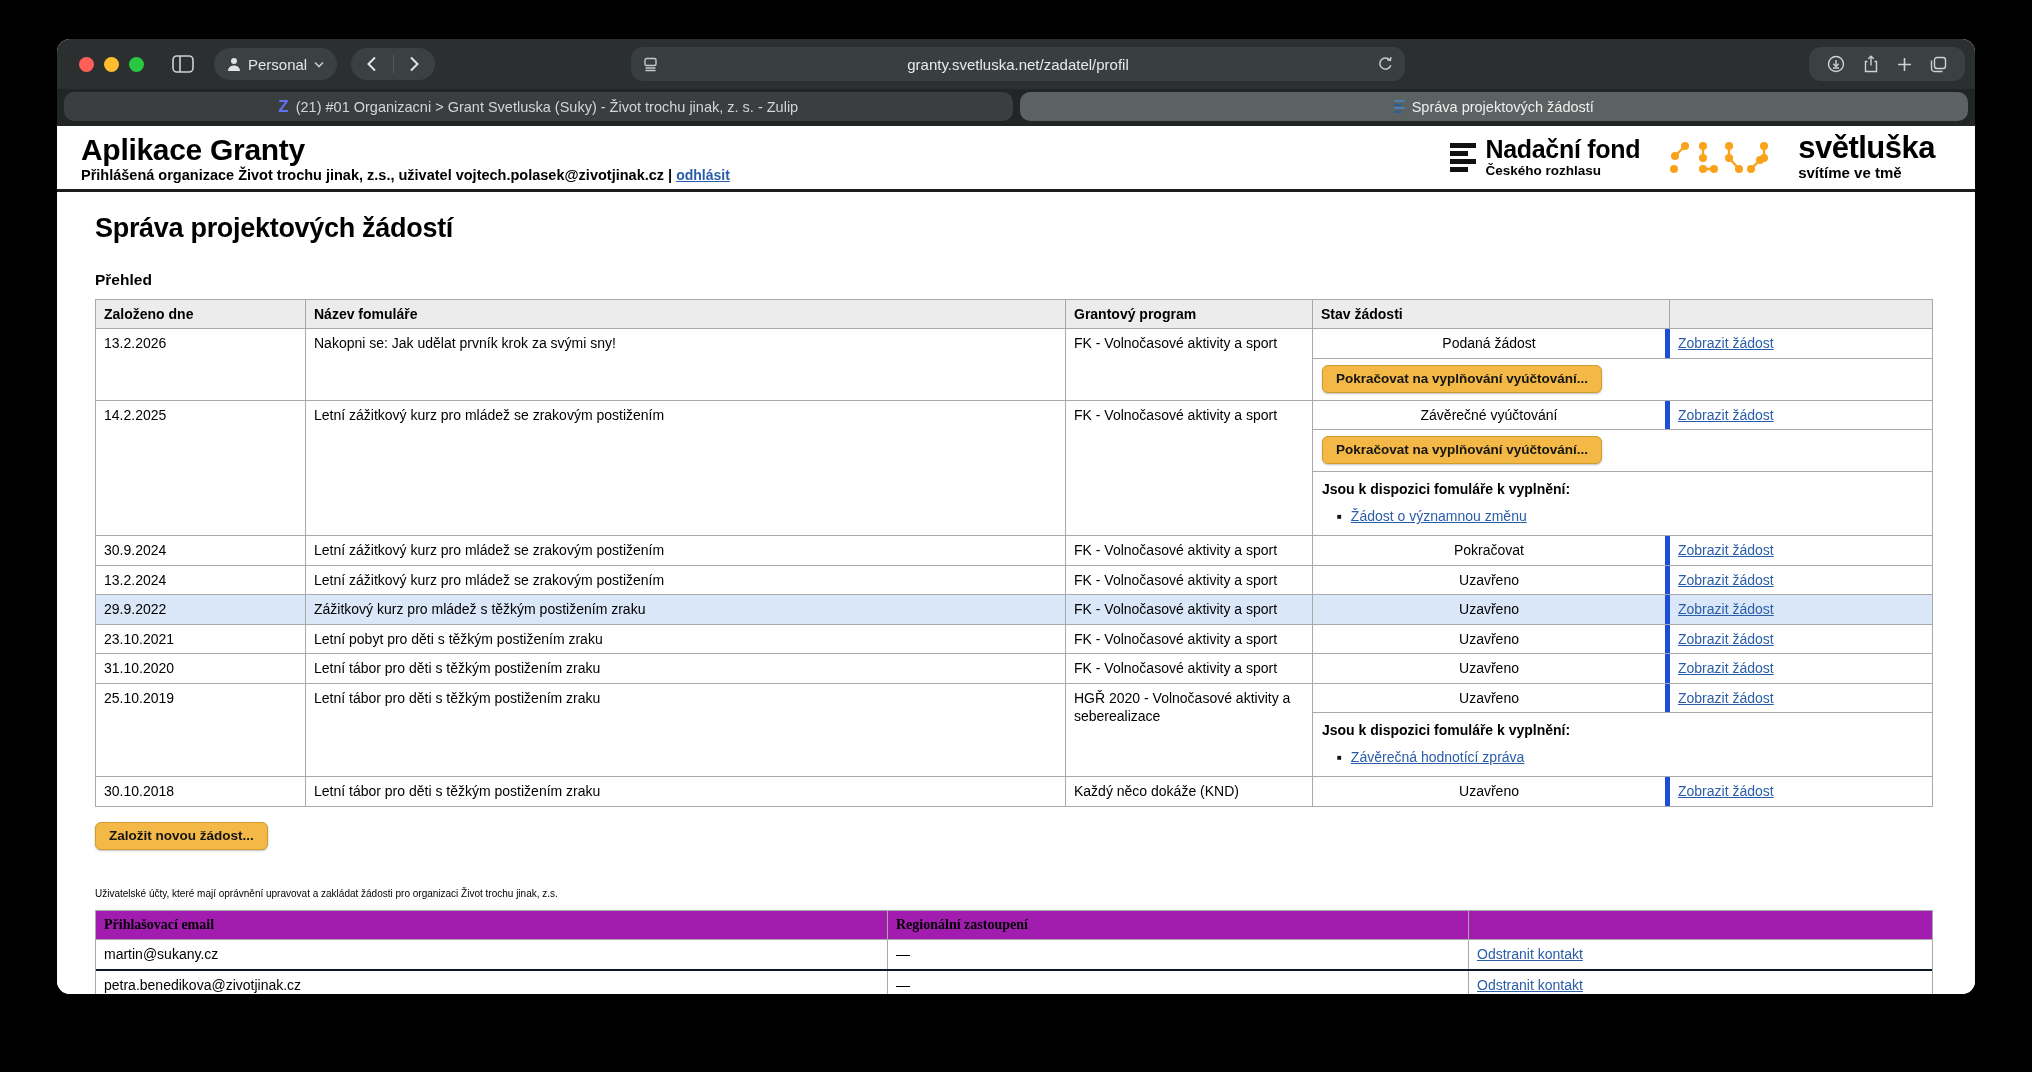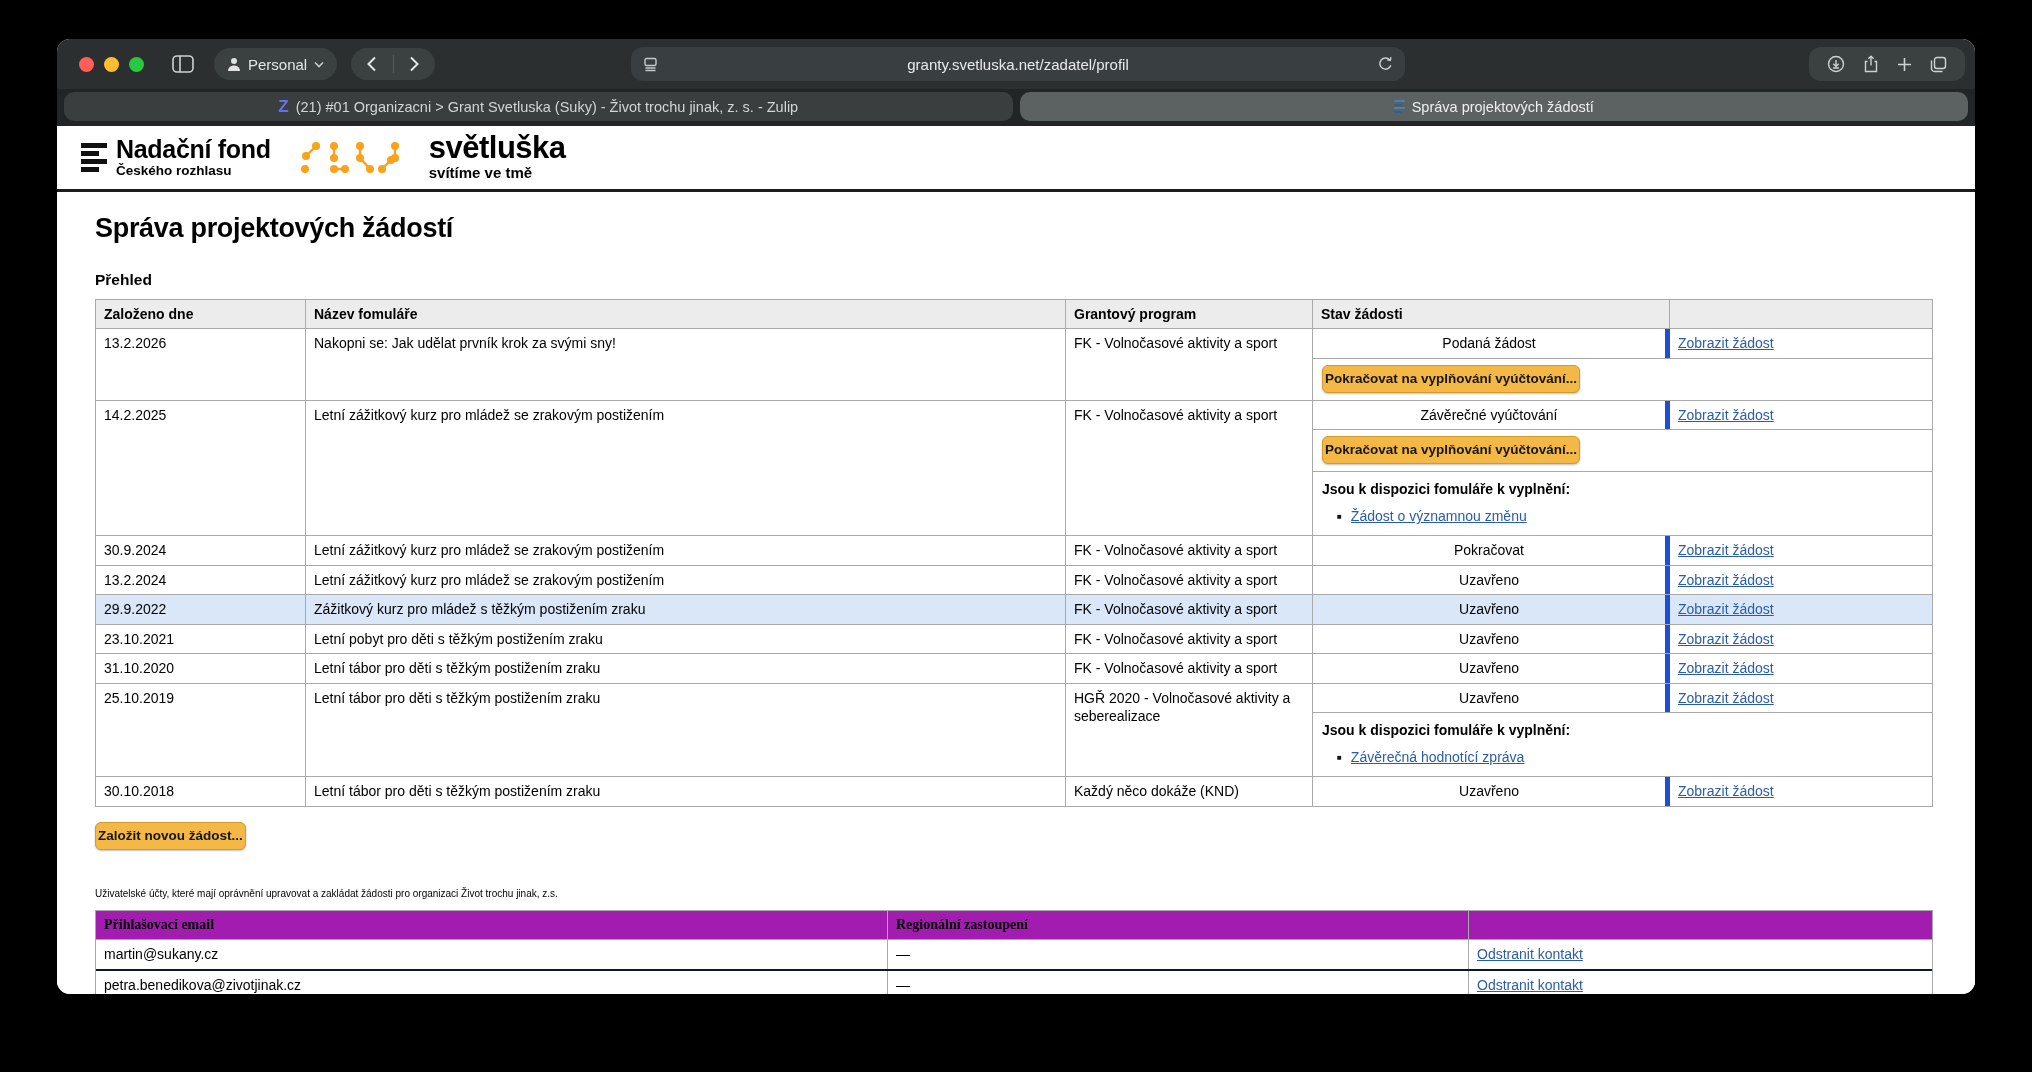--- a/index.html
+++ b/index.html
@@ -75,21 +75,21 @@
   .t-head .cell { border-bottom:1px solid #a9a9a9; }
   .cell { padding:5px 8px; border-right:1px solid #a9a9a9; line-height:1.32; }
   .cell:last-child { border-right:none; }
   .app-row { display:grid; grid-template-columns:210px 760px 247px 1fr; }
   .app-row + .app-row { border-top:1px solid #a9a9a9; }
   .status-region { display:flex; flex-direction:column; }
   .status-line { display:grid; grid-template-columns:357px 1fr; flex:0 0 auto; }
   .status-line .cell:first-child { border-right:5px solid #1d4ed8;text-align:center; }
   .subrow { border-top:1px solid #a9a9a9; padding:6px 9px 7px; }
   .continue-btn, .new-btn { background:var(--accent,#f3b845); border:1px solid #d09c2e;
-      border-radius:6px; padding:5px 2px 6px; font-weight:bold; font-size:13.5px;
+      border-radius:6px; padding:5px 13px 6px; font-weight:bold; font-size:13.5px;
       font-family:"Liberation Sans",sans-serif; color:#151515; cursor:pointer;
       box-shadow:0 1px 2px rgba(0,0,0,.25); }
   .forms-heading { font-weight:bold; padding:3px 0 2px; }
   .forms-list { list-style:none; margin:9px 0 4px 15px; }
   .forms-list li::before { content:"■"; font-size:8px; vertical-align:2px; margin-right:9px; color:#111; }
   .app-row.hl .cell, .app-row.hl .status-region { background:var(--highlight,#d9e7f8); }
 
   .new-btn { margin-top:15px; }
 
   .users-heading { font-size:10px; font-weight:normal; margin-top:38px; }
@@ -209,20 +209,27 @@
           <i></i>
           <i></i>
         </span>
       <span>Správa projektových žádostí</span>
     </div>
   </div>
 
   <div class="content">
 
     <div class="app-header">
+      <div class="app-title-block">
+        <div class="app-title">Aplikace Granty</div>
+        <div class="login-line">
+          <span>Přihlášená organizace Život trochu jinak, z.s., uživatel vojtech.polasek@zivotjinak.cz |</span>
+          <a>odhlásit</a>
+        </div>
+      </div>
       <div class="logos">
         <div class="nf-logo">
           <span class="nf-icon">
               <i></i>
               <i></i>
               <i></i>
               <i></i>
             </span>
           <span>
             <div class="nf-text1">Nadační fond</div>

